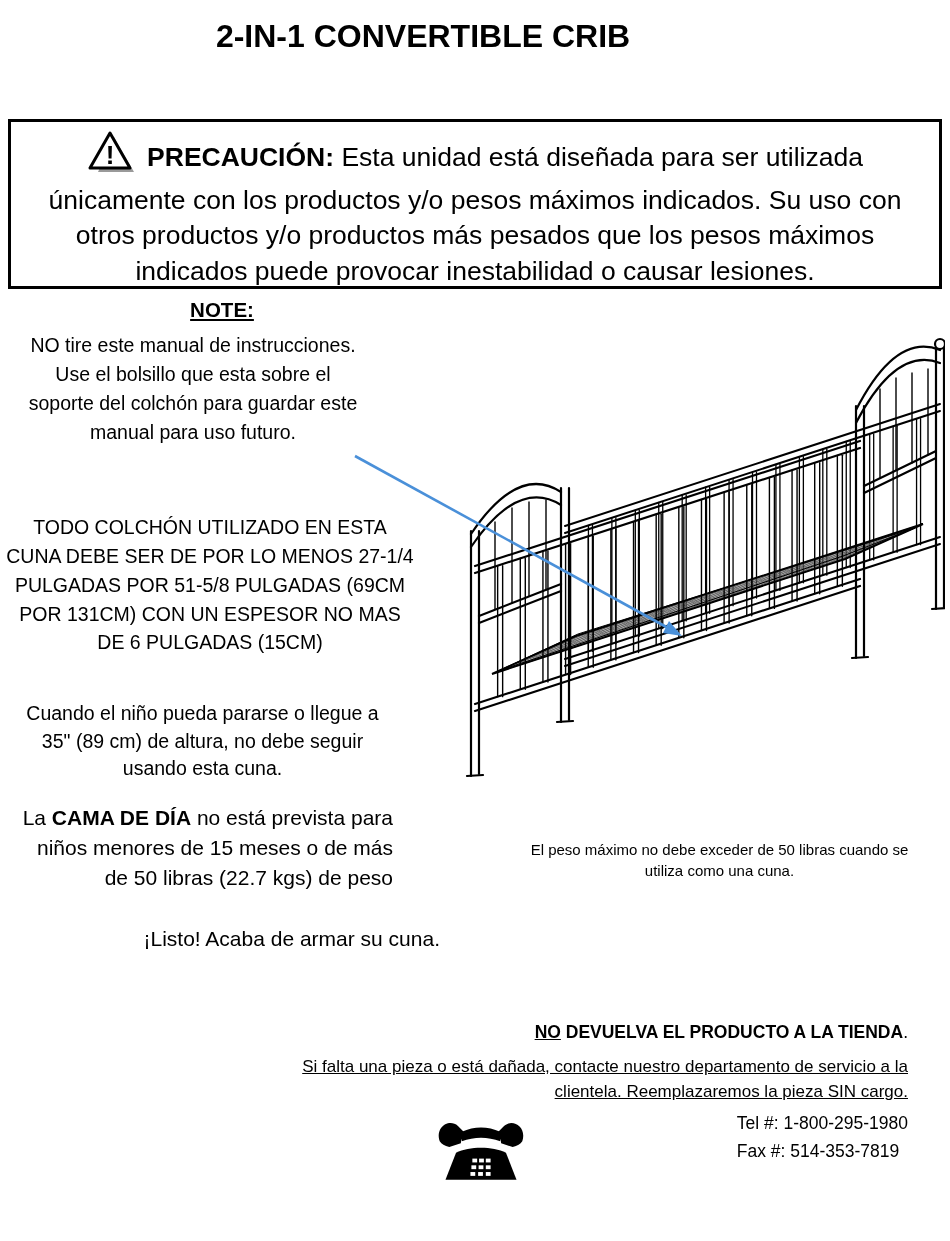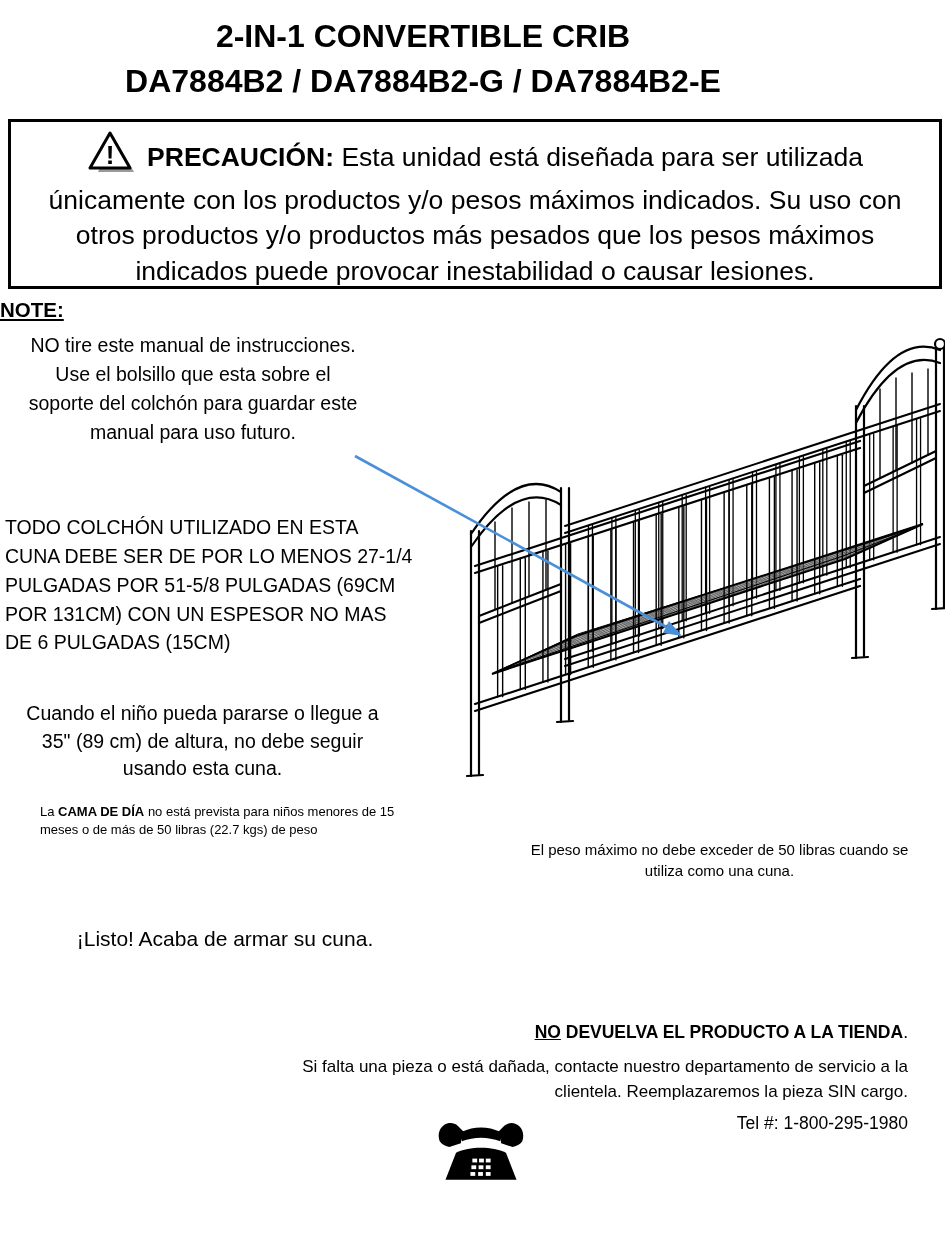--- a/index.html
+++ b/index.html
@@ -7,42 +7,41 @@
     width:950px;height:1241px;position:relative;background:#fff;color:#000;
     font-family:"Liberation Sans", sans-serif;overflow:hidden;
   }
   .abs{position:absolute;}
   .title{top:14px;left:0;width:846px;text-align:center;font-weight:bold;font-size:32px;line-height:1.42;}
   .caution-box{
     top:119px;left:8px;width:934px;height:170px;border:3px solid #000;box-sizing:border-box;
     padding:8px 14px 6px;font-size:26.5px;line-height:1.33;text-align:center;
   }
   .caution-box .warn{display:inline-block;vertical-align:-8px;margin-right:12px;}
-  .note-heading{top:298px;left:0;width:420px;text-align:left;font-weight:bold;font-size:20.5px;text-decoration:underline;}
+  .note-heading{top:298px;left:12px;width:420px;text-align:center;font-weight:bold;font-size:20.5px;text-decoration:underline;}
   .note-body{top:331px;left:28px;width:330px;text-align:center;font-size:19.5px;line-height:1.48;}
-  .mattress{top:513px;left:5px;width:410px;text-align:left;font-size:19.5px;line-height:1.48;}
+  .mattress{top:513px;left:5px;width:410px;text-align:center;font-size:19.5px;line-height:1.48;}
   .standing{top:700px;left:20px;width:365px;text-align:center;font-size:19.5px;line-height:1.42;}
-  .daybed{top:803px;left:40px;width:372px;text-align:left;font-size:13px;line-height:1.42;}
-  .done-line{top:927px;left:10px;width:430px;text-align:center;font-size:21px;}
+  .daybed{top:803px;left:21px;width:372px;text-align:right;font-size:21px;line-height:1.42;}
+  .done-line{top:927px;left:10px;width:430px;text-align:right;font-size:21px;}
   .figure-svg{top:316px;left:340px;}
   .weight-caption{top:840px;left:512px;width:415px;text-align:center;font-size:15px;line-height:1.38;}
   .return-block{top:1022px;left:250px;right:42px;text-align:right;}
   .return-heading{font-size:17.5px;font-weight:bold;margin-bottom:12px;}
   .return-heading .u{text-decoration:underline;}
-  .return-body{font-size:17px;line-height:1.45;}
+  .return-body{font-size:17px;line-height:1.45;text-decoration:underline;}
   .phone{top:1113px;left:433px;}
   .contact-block{top:1110px;right:42px;text-align:left;font-size:17.5px;line-height:1.58;}
   b{font-weight:bold;margin-top:9px;}
 </style>
 </head>
 <body>
 
 <div class="abs title">
   <div>2-IN-1 CONVERTIBLE CRIB</div>
-  <div>DA7884B2 / DA7884B2-G / DA7884B2-E</div>
 </div>
 
 <div class="abs caution-box">
   <span class="warn">
     <svg width="48" height="44" viewBox="0 0 48 44" aria-hidden="true">
       <path d="M27 7 L47 42 L11 42 Z" fill="#9a9a9a"></path>
       <path d="M23 3 L43 38 L3 38 Z" fill="#fff" stroke="#000" stroke-width="3" stroke-linejoin="round"></path>
       <text x="23" y="34" text-anchor="middle" font-size="26" font-weight="bold" font-family="Liberation Sans, sans-serif" fill="#000">!</text>
     </svg>
   </span><b>PRECAUCIÓN:</b><span> Esta unidad está diseñada para ser utilizada únicamente con los productos y/o pesos máximos indicados. Su uso con otros productos y/o productos más pesados que los pesos máximos indicados puede provocar inestabilidad o causar lesiones.</span>
@@ -250,13 +249,14 @@
         <rect x="55" y="53" width="5" height="4"></rect>
       <rect x="39" y="60" width="5" height="4"></rect>
         <rect x="47" y="60" width="5" height="4"></rect>
         <rect x="55" y="60" width="5" height="4"></rect>
     </g>
   </svg>
 </span>
 
 <div class="abs contact-block">
   <div>Tel #: 1-800-295-1980</div>
+  <div>Fax #: 514-353-7819</div>
 </div>
 
 </body></html>

